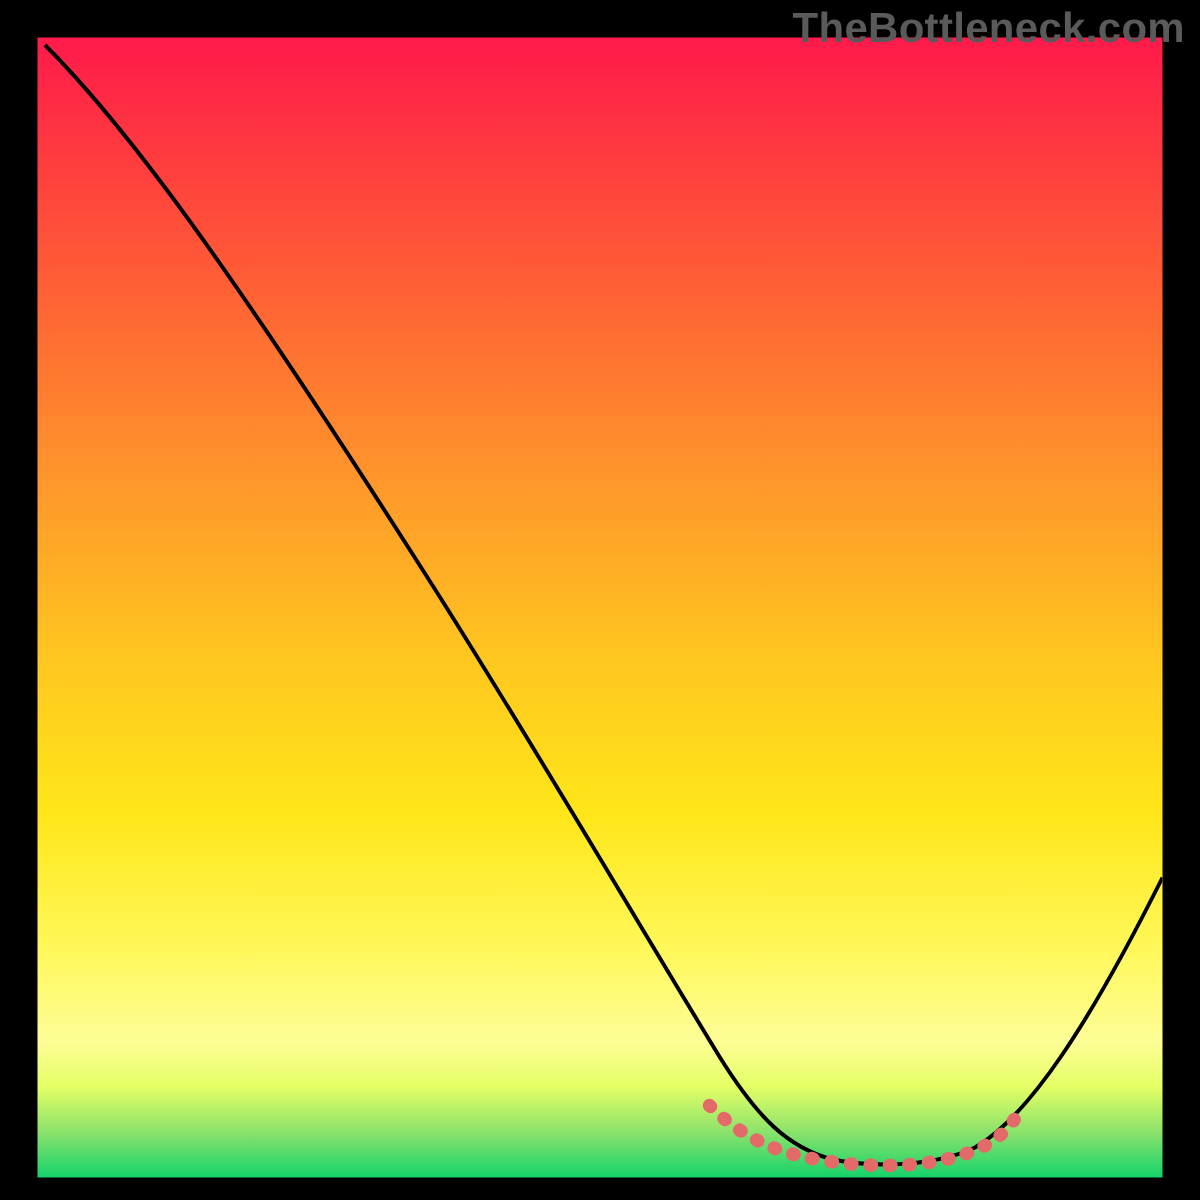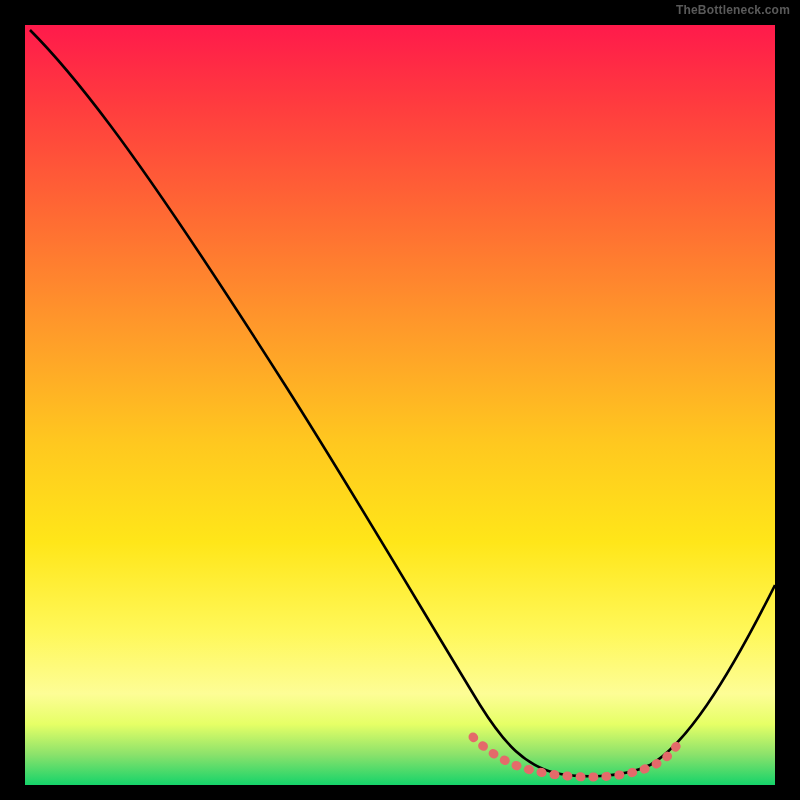--- a/index.html
+++ b/index.html
@@ -28,21 +28,21 @@
       #fdfd96 88%,
       #e6ff66 92%,
       #8be26b 96%,
       #15d36a 100%);
   }
   .watermark {
     position: absolute;
     top: 3px;
     right: 10px;
     color: #5a5a5a;
-    font-size: 12px;
+    font-size: 28px;
     font-weight: 600;
     letter-spacing: 0.2px;
   }
   svg.curve {
     position: absolute;
     left: 0;
     top: 0;
   }
 </style>
 </head>

